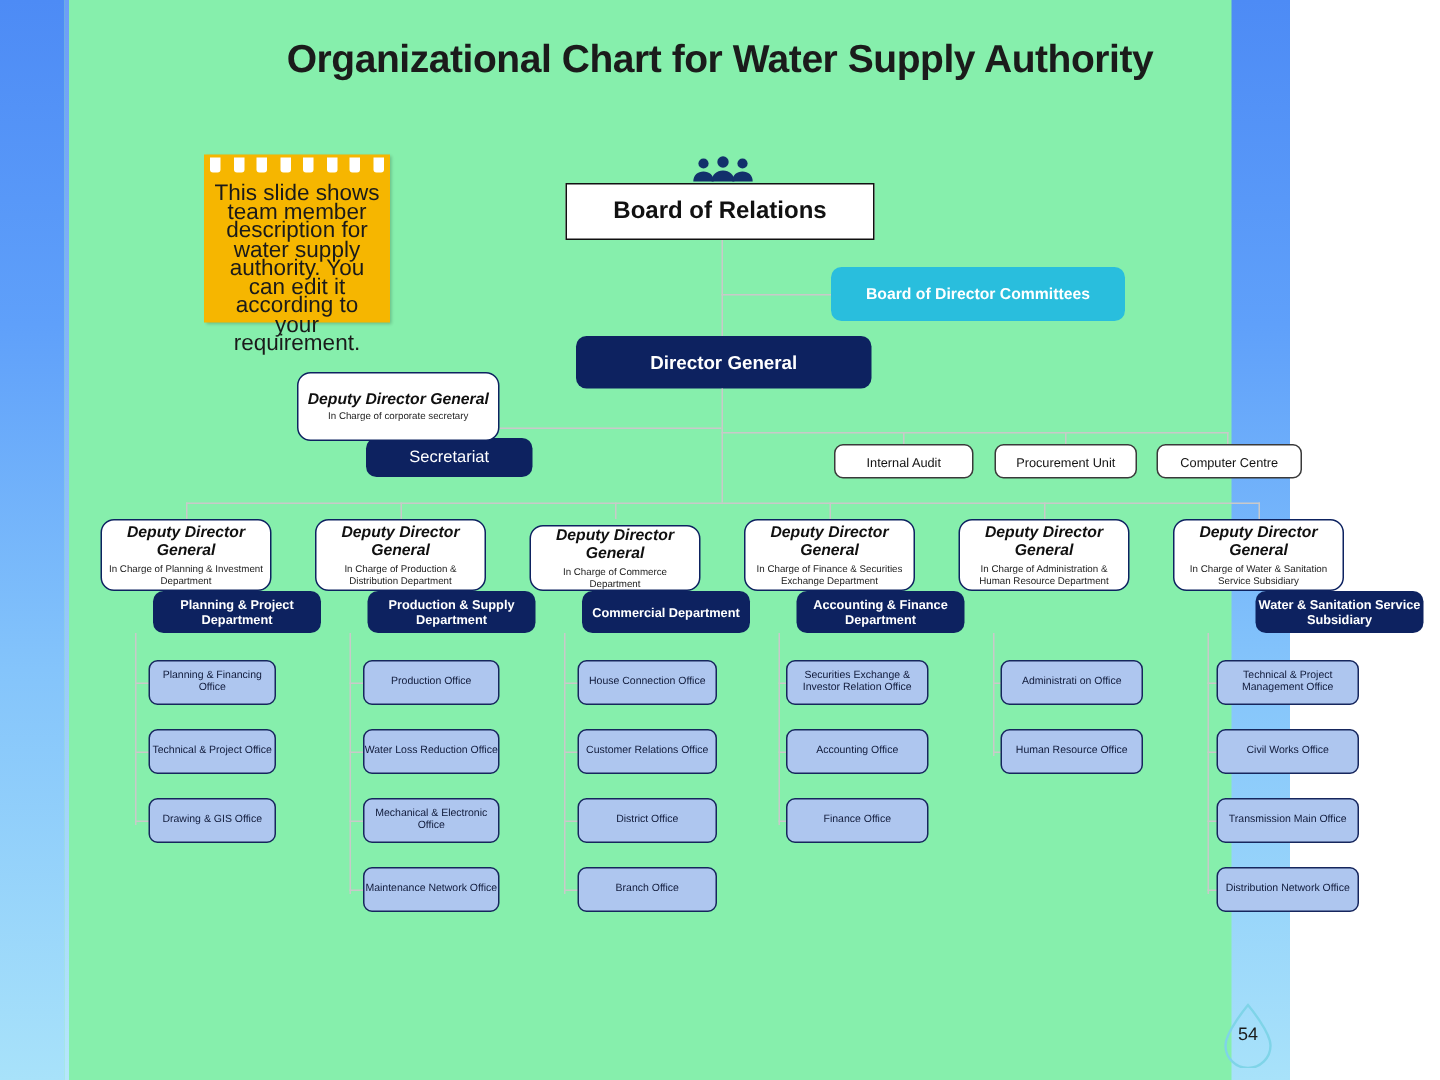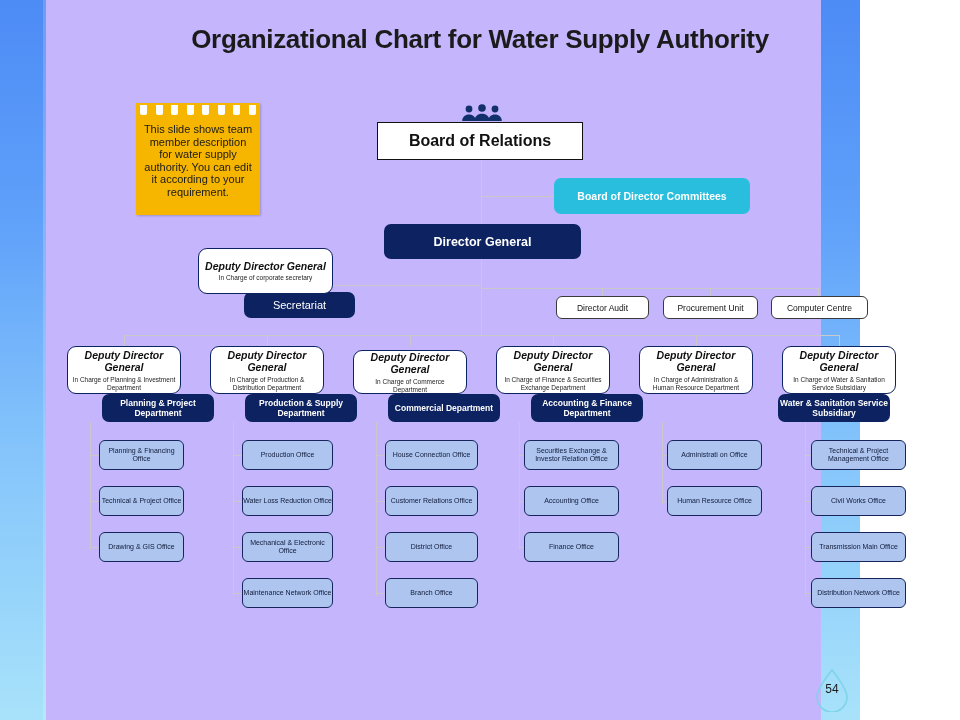--- a/index.html
+++ b/index.html
@@ -12,21 +12,21 @@
     background: #ffffff;
     font-family: "Liberation Sans", sans-serif;
     overflow: hidden;
     position: relative;
   }
   #slide {
     position: absolute;
     left: 0; top: 0;
     width: 860px;
     height: 720px;
-    background: #c4b5fd;
+    background: #86efac;
     border-radius: 14px;
   }
   
   .edge-bar {
     position: absolute;
     top: 0;
     height: 720px;
     background: linear-gradient(to bottom, #4d8bf5 0%, #5fa0fa 30%, #84c4fb 62%, #a8e2fa 100%);
   }
   .edge-left  { left: 0;   width: 43px; }
@@ -74,21 +74,21 @@
     display: block;
     width: 7px; height: 10px;
     background: #ffffff;
     border-radius: 0 0 2px 2px;
   }
   .sticky-text {
     position: absolute;
     left: 6px; top: 20px;
     width: 112px;
     text-align: center;
-    font-size: 11px;
+    font-size: 15px;
     line-height: 12.5px;
     color: #1a1a1a;
   }
 
   
   .node {
     position: absolute;
     box-sizing: border-box;
     display: flex;
     flex-direction: column;
@@ -294,21 +294,21 @@
 
   <div class="node ddg" style="left:198px; top:248px; width:135px; height:46px;">
     <div class="t1">Deputy Director General</div>
     <div class="t2">In Charge of corporate secretary</div>
   </div>
   <div class="node dept secretariat">
     <span>Secretariat</span>
   </div>
 
   <div class="node unit" style="left:556px; top:296px; width:93px;">
-    <span>Director Audit</span>
+    <span>Internal Audit</span>
   </div>
   <div class="node unit" style="left:663px; top:296px; width:95px;">
     <span>Procurement Unit</span>
   </div>
   <div class="node unit" style="left:771px; top:296px; width:97px;">
     <span>Computer Centre</span>
   </div>
 
   <div class="node ddg" style="left:67px; top:346px; width:114px; height:48px;">
     <div class="t1">Deputy Director General</div>
@@ -413,21 +413,21 @@
     <span>Administrati on Office</span>
   </div>
   <div class="node office" style="left:667px; top:486px; width:95px;">
     <span>Human Resource Office</span>
   </div>
 
   <div class="node ddg" style="left:782px; top:346px; width:114px; height:48px;">
     <div class="t1">Deputy Director General</div>
     <div class="t2">In Charge of Water &amp; Sanitation Service Subsidiary</div>
   </div>
-  <div class="node dept" style="left:744px; top:394px; width:112px; height:28px;">
+  <div class="node dept" style="left:803px; top:394px; width:112px; height:28px;">
     <span>Water &amp; Sanitation Service Subsidiary</span>
   </div>
   <div class="ln ln-v" style="left:805px; top:422px; height:174px;"></div>
   <div class="ln ln-h" style="left:805px; top:455px; width:10px;"></div>
   <div class="ln ln-h" style="left:805px; top:501px; width:10px;"></div>
   <div class="ln ln-h" style="left:805px; top:547px; width:10px;"></div>
   <div class="ln ln-h" style="left:805px; top:593px; width:10px;"></div>
   <div class="node office" style="left:811px; top:440px; width:95px;">
     <span>Technical &amp; Project Management Office</span>
   </div>

